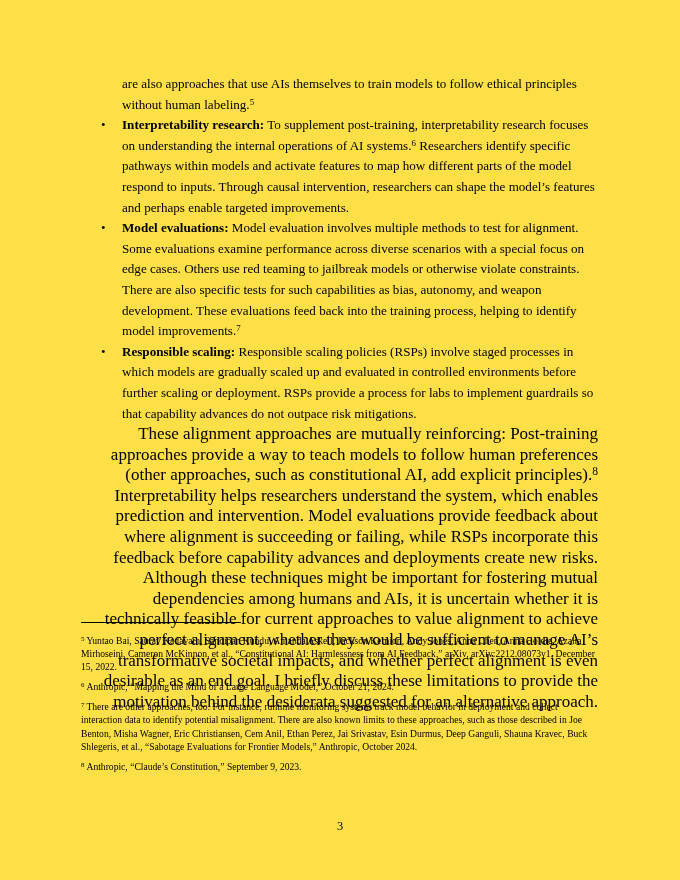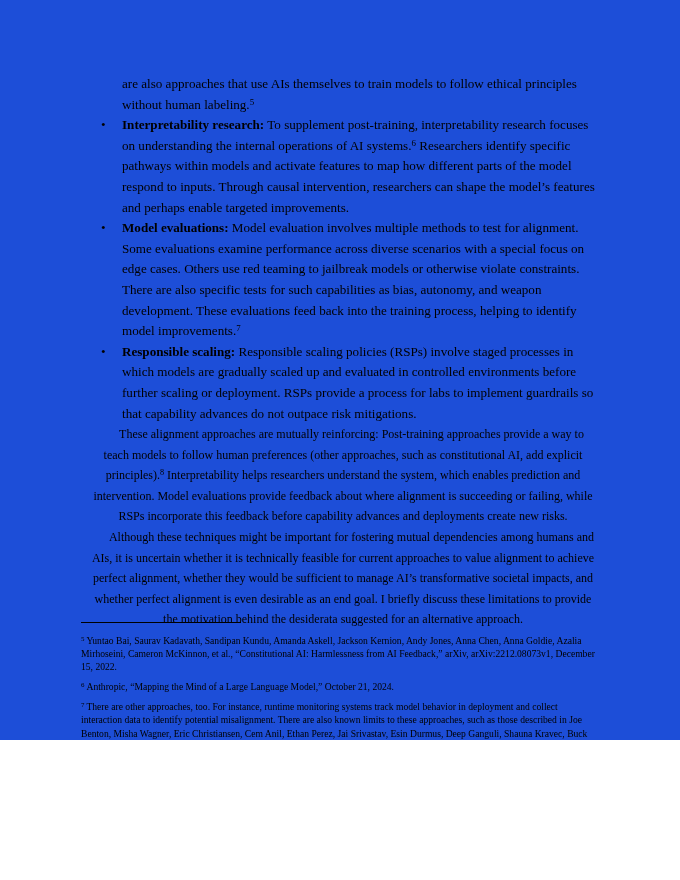--- a/index.html
+++ b/index.html
@@ -3,40 +3,40 @@
 <meta charset="utf-8">
 <style>
   html, body {
     margin: 0;
     padding: 0;
     background: #ffffff;
   }
   .page {
     position: relative;
     width: 680px;
-    height: 740px;
-    background: #1d4ed8;
+    height: 880px;
+    background: #fde047;
     font-family: "Liberation Serif", "DejaVu Serif", serif;
     color: #000000;
     overflow: hidden;
     box-sizing: border-box;
   }
 
   
   .body-col {
     position: absolute;
     left: 88px;
     top: 74px;
     width: 510px;
   }
 
   .para {
-    font-size: 12px;
+    font-size: 17px;
     line-height: 20.6px;
-    text-align: center;
+    text-align: right;
     margin: 0;
     text-indent: 17px;
   }
   .para + .para {
     margin-top: 0;
   }
 
   
   ul.bullets {
     list-style: none;

